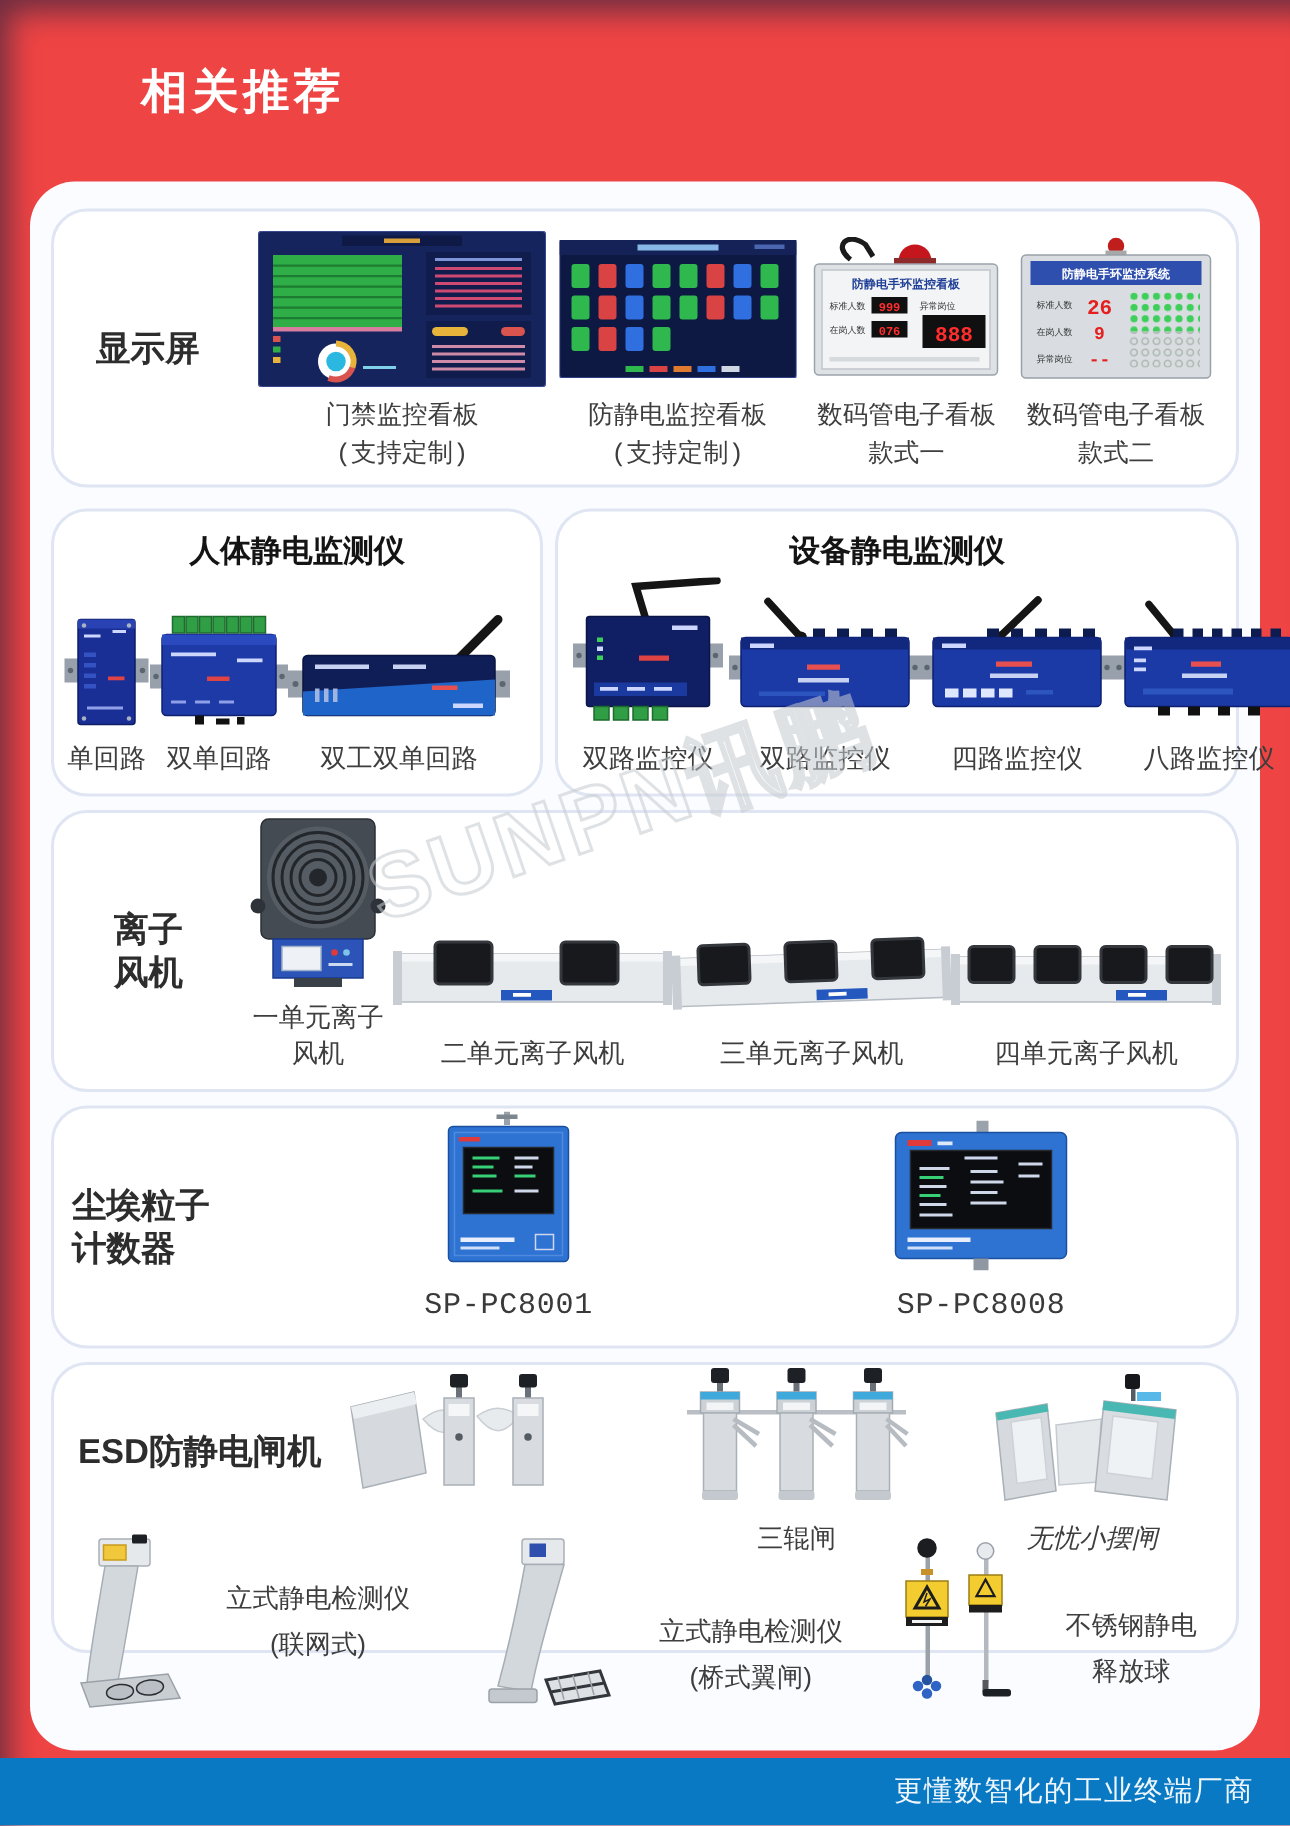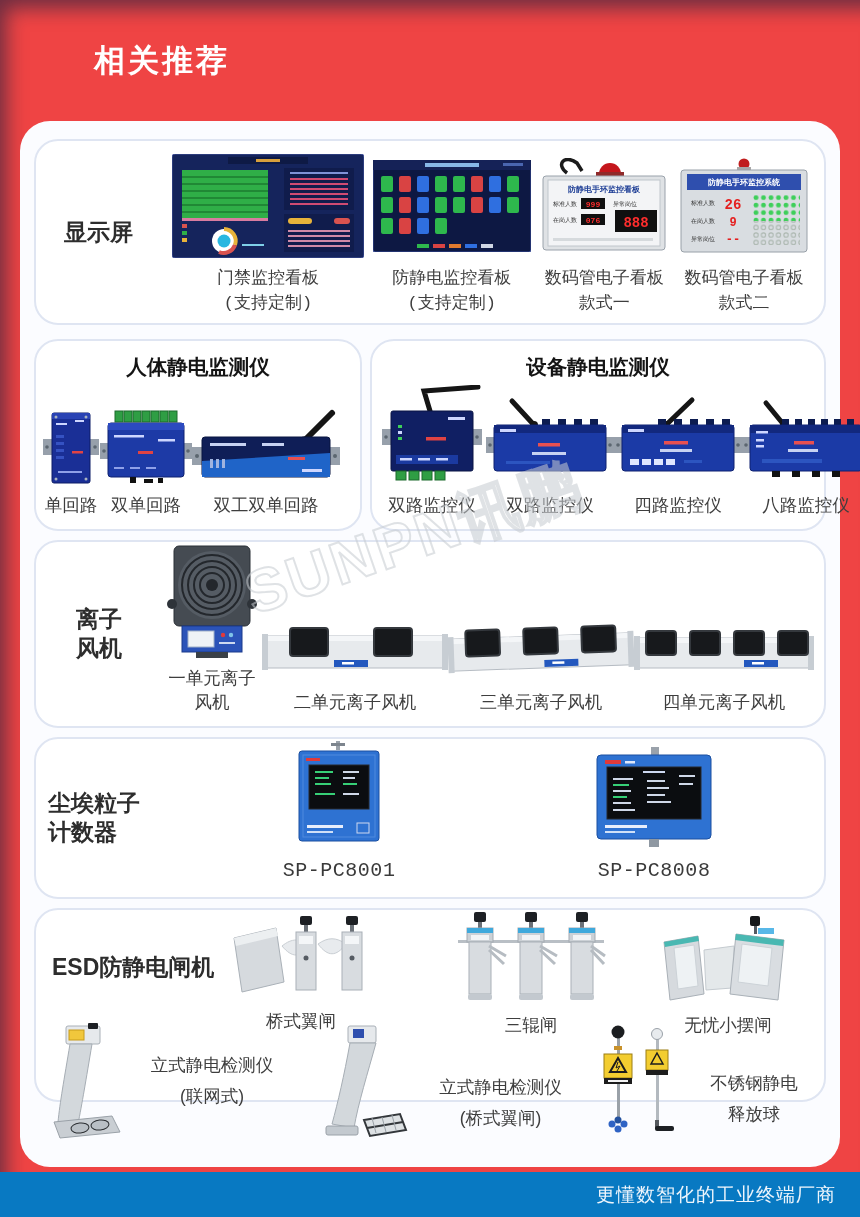--- a/index.html
+++ b/index.html
@@ -542,21 +542,20 @@
           <rect x="70" y="16" width="20" height="58" fill="#d8dce0" stroke="#a9b0b7"></rect>
           <rect x="73" y="20" width="14" height="8" fill="#f4f6f8"></rect>
             <circle cx="80" cy="42" r="2.5" fill="#555b62"></circle>
           <rect x="124" y="8" width="4" height="8" fill="#6b7178"></rect>
             <rect x="120" y="0" width="12" height="9" rx="2" fill="#1d2024"></rect>
           <rect x="116" y="16" width="20" height="58" fill="#d8dce0" stroke="#a9b0b7"></rect>
           <rect x="119" y="20" width="14" height="8" fill="#f4f6f8"></rect>
             <circle cx="126" cy="42" r="2.5" fill="#555b62"></circle>
         </svg>
       </div>
-      <div class="gp-name" style="left:190px;top:96px;width:150px;">桥式翼闸</div>
 
       <div class="gp" style="left:420px;top:2px;">
         <svg class="fig" width="150" height="96" viewBox="0 0 150 96">
           <rect x="2" y="28" width="146" height="3" fill="#b9bfc5"></rect>
           <g>
             <rect x="18" y="0" width="12" height="10" rx="2" fill="#1d2024"></rect>
               <rect x="22" y="10" width="4" height="6" fill="#6b7178"></rect>
             <rect x="11" y="16" width="26" height="14" fill="#ccd1d6" stroke="#a3aab1"></rect>
               <rect x="11" y="16" width="26" height="5" fill="#3fa9dc"></rect>
             <rect x="15" y="23" width="18" height="5" fill="#f2f4f6"></rect>
@@ -595,21 +594,21 @@
           <rect x="100" y="12" width="16" height="6" fill="#58b8e8"></rect>
           <path d="M46,34 L76,30 L74,72 L48,74 Z" fill="#e4e8ea" stroke="#c5cbd0"></path>
           <path d="M6,26 L40,20 L46,78 L12,84 Z" fill="#d6dade" stroke="#a9b0b7"></path>
           <path d="M6,26 L40,20 L41,25 L7,31 Z" fill="#49b8b2"></path>
           <path d="M16,32 L36,29 L40,70 L20,73 Z" fill="#eef2f4" stroke="#ccd2d7"></path>
           <path d="M78,18 L126,24 L120,84 L72,78 Z" fill="#d9dde1" stroke="#a9b0b7"></path>
           <path d="M78,18 L126,24 L125,30 L77,24 Z" fill="#49b8b2"></path>
           <path d="M84,28 L114,32 L110,70 L80,66 Z" fill="#eef2f4" stroke="#ccd2d7"></path>
         </svg>
       </div>
-      <div class="gp-name" style="left:622px;top:100px;width:140px;">无忧小摆闸</div>
+      <div class="gp-name" style="left:622px;top:100px;width:140px;font-style:italic;">无忧小摆闸</div>
 
       <div class="gp" style="left:14px;top:112px;">
         <svg class="fig" width="78" height="118" viewBox="0 0 78 118">
           <rect x="16" y="4" width="34" height="18" rx="2" fill="#e6e9ec" stroke="#a9b0b7"></rect>
           <rect x="19" y="8" width="15" height="10" fill="#f1c73c" stroke="#c89c1a"></rect>
           <rect x="38" y="1" width="10" height="6" rx="1" fill="#1d2024"></rect>
           <path d="M20,22 C14,58 10,80 8,100 L28,102 C32,82 36,58 42,22 Z" fill="#d3d8dc" stroke="#a6adb4"></path>
           <path d="M4,100 L62,94 L70,110 L10,116 Z" fill="#c9ced3" stroke="#9aa1a8"></path>
           <ellipse cx="30" cy="106" rx="9" ry="5" fill="#b9bfc5" stroke="#2a2d31" transform="rotate(-6 30 106)"></ellipse>
           <ellipse cx="50" cy="103" rx="9" ry="5" fill="#b9bfc5" stroke="#2a2d31" transform="rotate(-6 50 103)"></ellipse>

